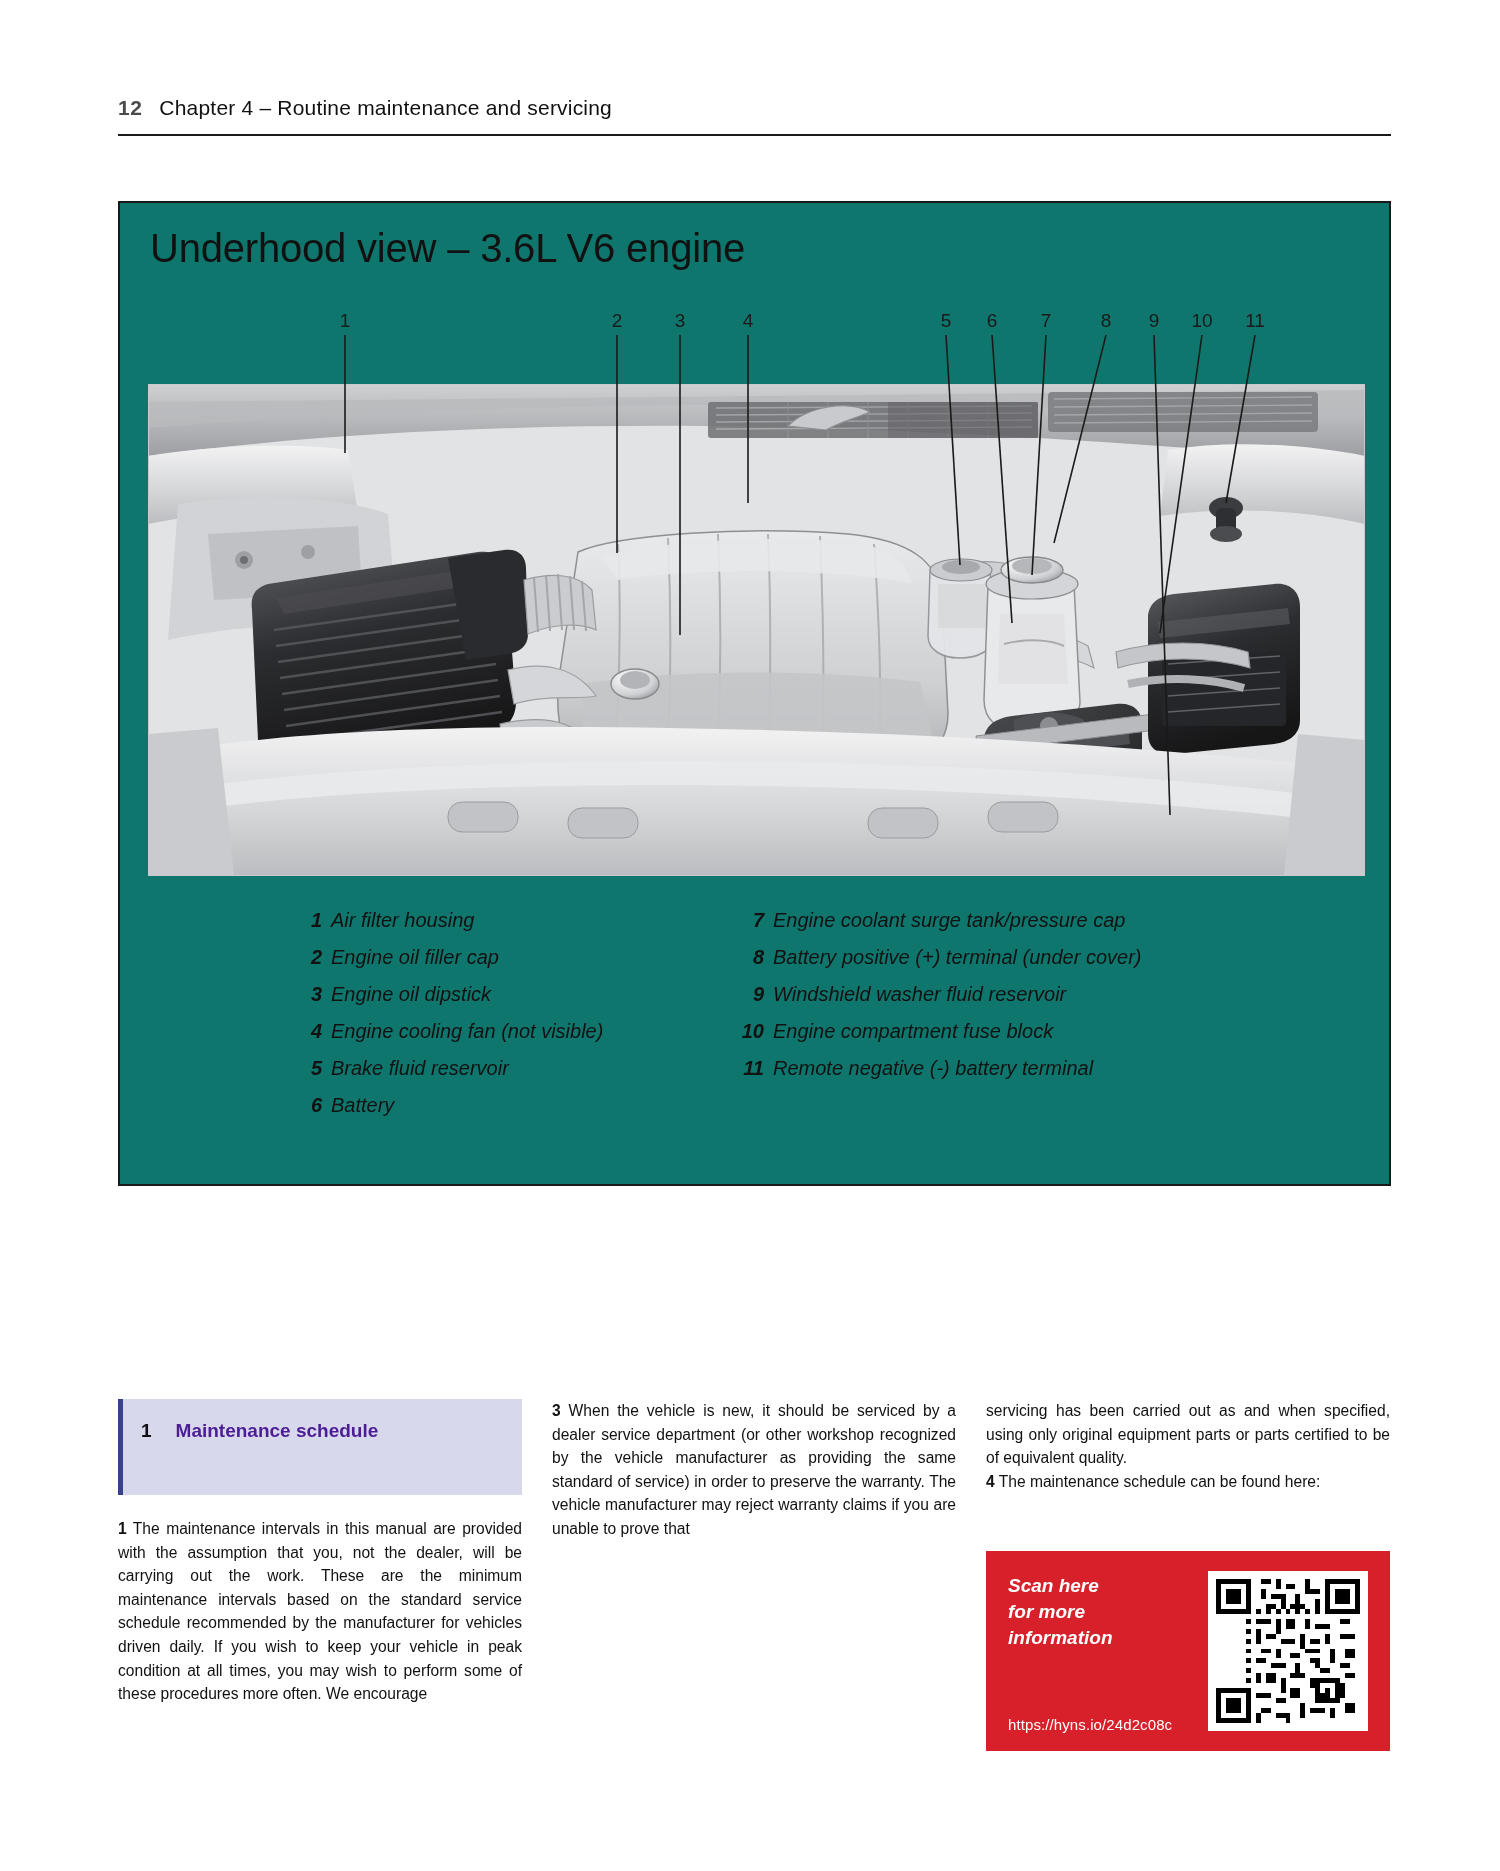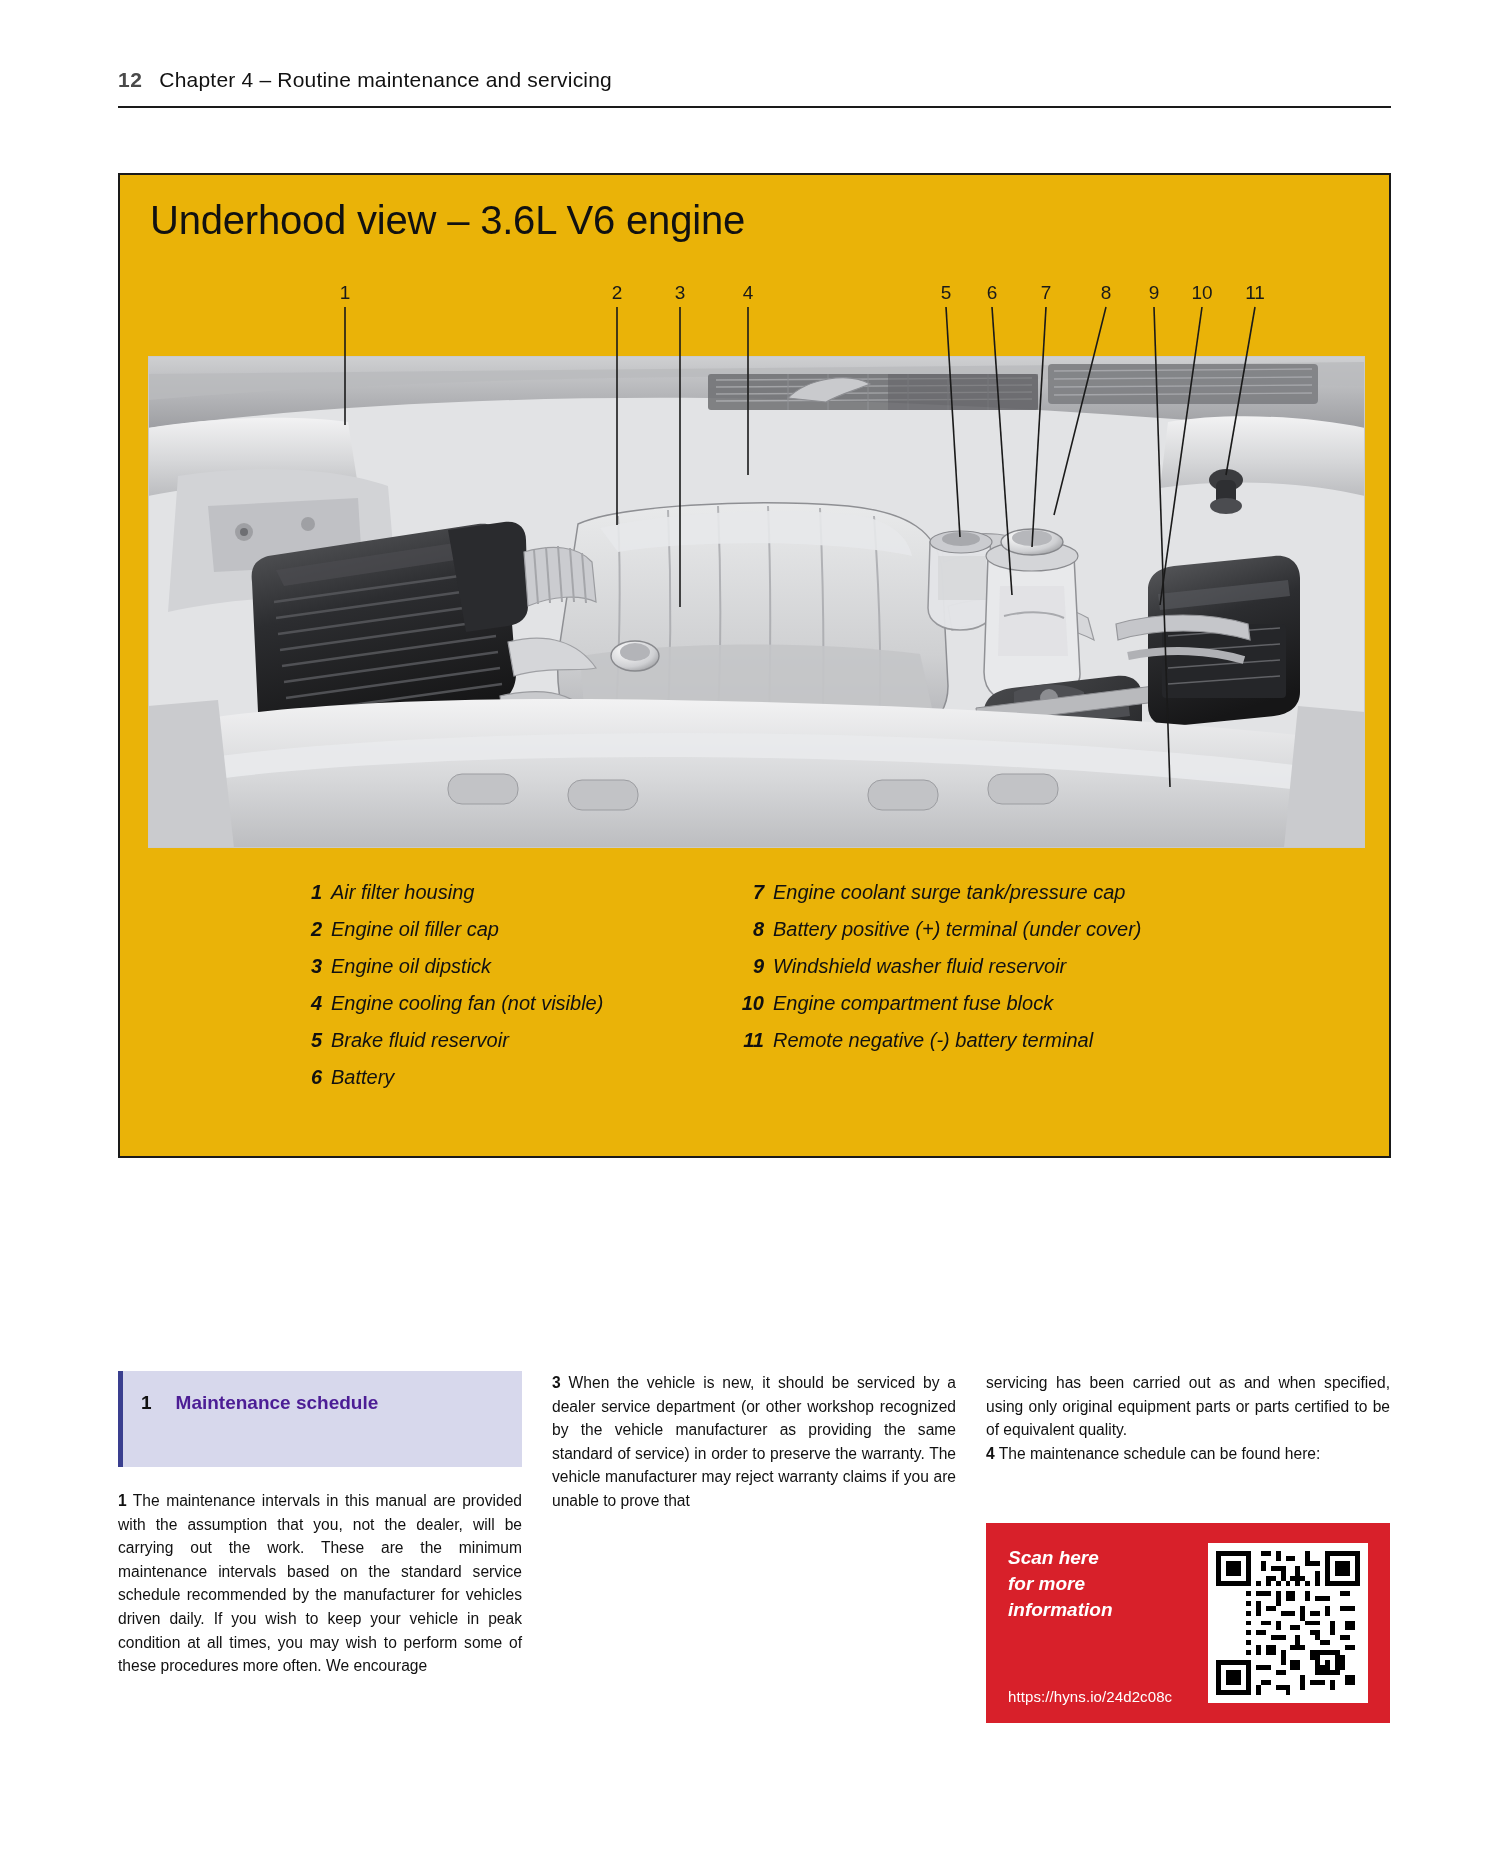--- a/index.html
+++ b/index.html
@@ -7,20 +7,21 @@
     width: 1500px;
     height: 1871px;
     background: #ffffff;
     font-family: "Liberation Sans", sans-serif;
   }
   .page {
     position: relative;
     width: 1500px;
     height: 1647px;
     background: #fff;
+    margin-top: 28px;
   }
 
   
   .header {
     position: absolute;
     left: 118px;
     top: 68px;
     width: 1270px;
     display: flex;
     align-items: baseline;
@@ -47,21 +48,21 @@
   }
 
   
   .figure-panel {
     position: absolute;
     left: 118px;
     top: 173px;
     width: 1273px;
     height: 985px;
     border: 2px solid #1a1a1a;
-    background: #eab308;
+    background: #0f766e;
   }
   .figure-title {
     position: absolute;
     left: 30px;
     top: 23px;
     font-size: 40px;
     color: #111;
     letter-spacing: -0.2px;
   }
 

